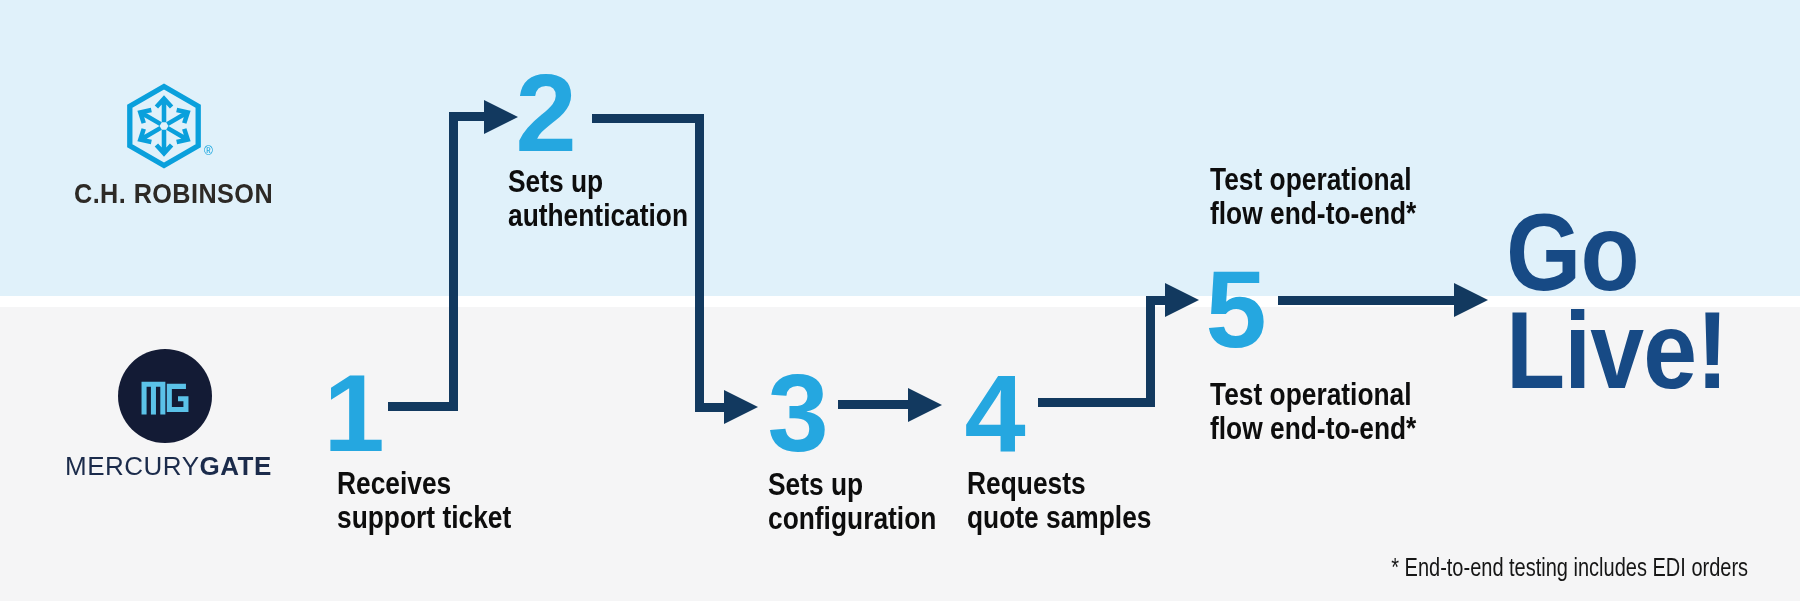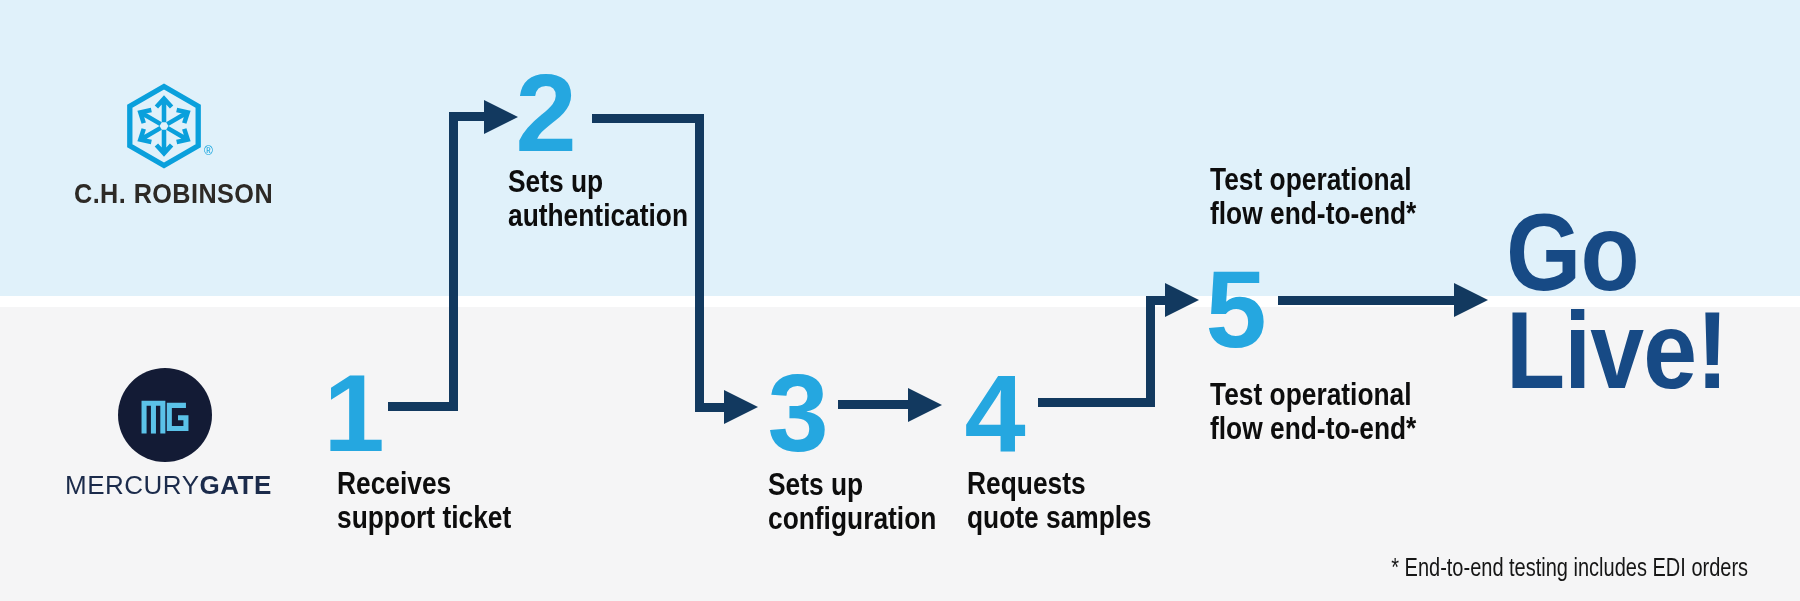--- a/index.html
+++ b/index.html
@@ -73,21 +73,21 @@
 
   
   .chr-logo{position:absolute;left:64px;top:80px;width:200px;text-align:center;}
   .chr-hex{display:block;margin:0 auto;width:76px;height:92px;stroke:var(--chr_blue,#0aa0dc);}
   .chr-reg{position:absolute;left:140px;top:64px;font-size:12px;color:var(--chr_blue,#0aa0dc);}
   .chr-name{margin-top:7px;font-weight:bold;font-size:28px;line-height:30px;letter-spacing:.5px;
             color:var(--chr_text,#2d2a26);white-space:nowrap;
             transform:scaleX(.9);transform-origin:50% 0;}
 
   
-  .mg-logo{position:absolute;left:65px;top:368px;width:200px;text-align:right;}
+  .mg-logo{position:absolute;left:65px;top:349px;width:200px;text-align:right;}
   .mg-circle{width:94px;height:94px;margin:0 auto;border-radius:50%;
              background:var(--mg_circle_navy,#131b35);
              display:flex;align-items:center;justify-content:center;}
   .mg-mono{width:52px;height:37px;}
   .mg-mono path{fill:none;stroke:var(--mg_monogram_blue,#5bc2e8);stroke-width:7;}
   .mg-name{margin-top:9px;font-size:26px;line-height:28px;letter-spacing:.5px;
            color:var(--mg_text_navy,#1b2b4b);white-space:nowrap;}
   .mg-reg{font-weight:400;}
   .mg-bold{font-weight:800;}
 </style>

